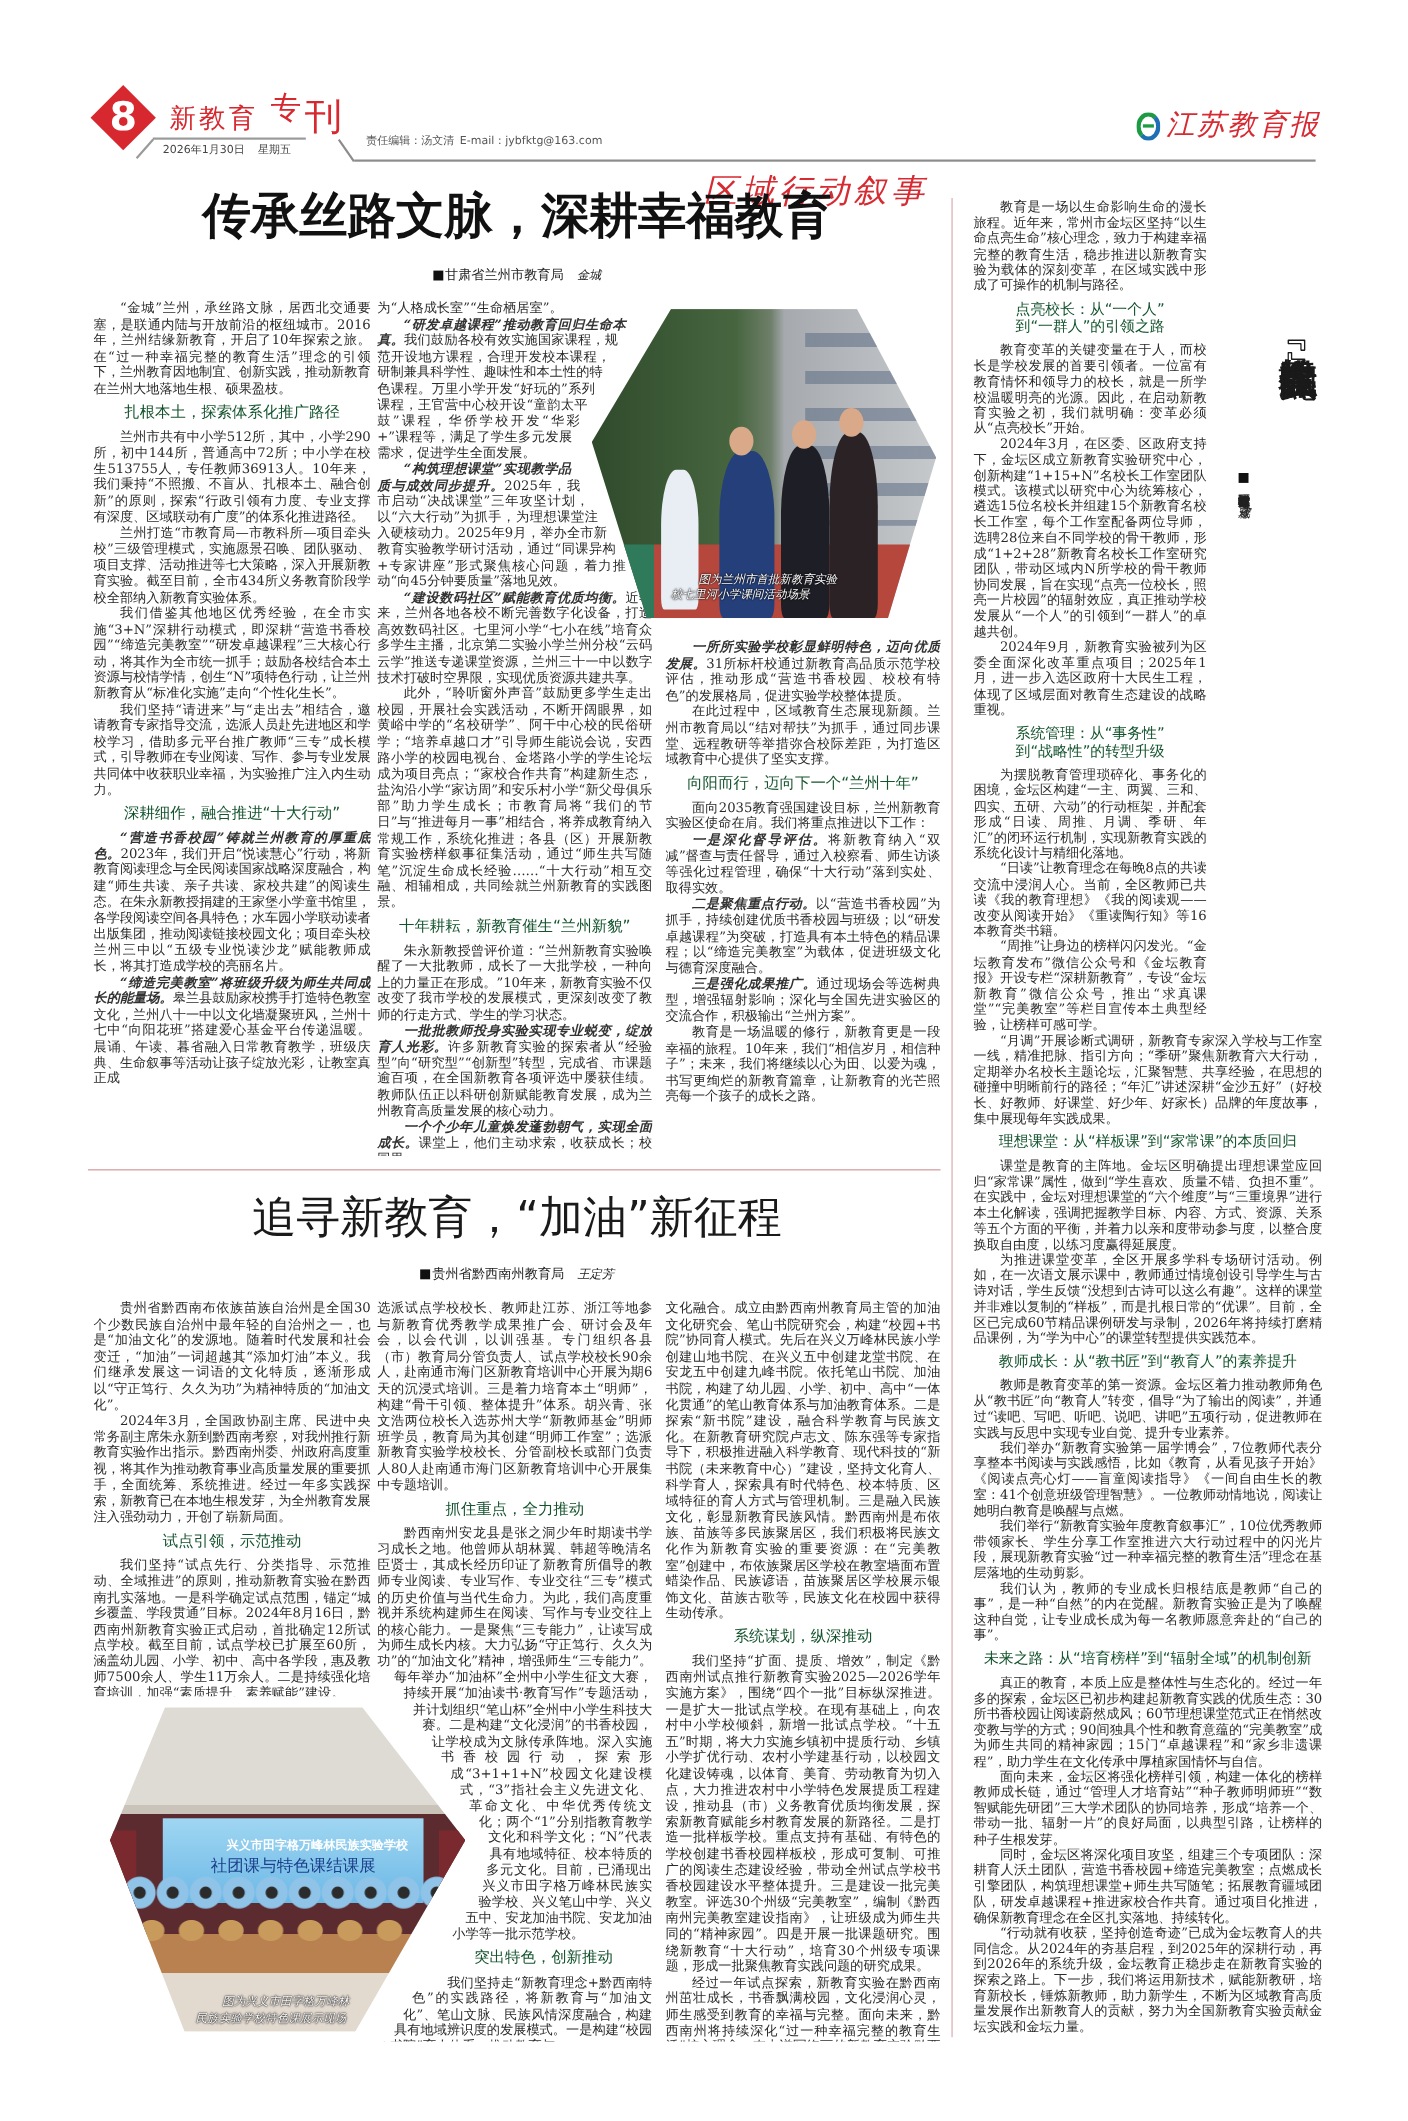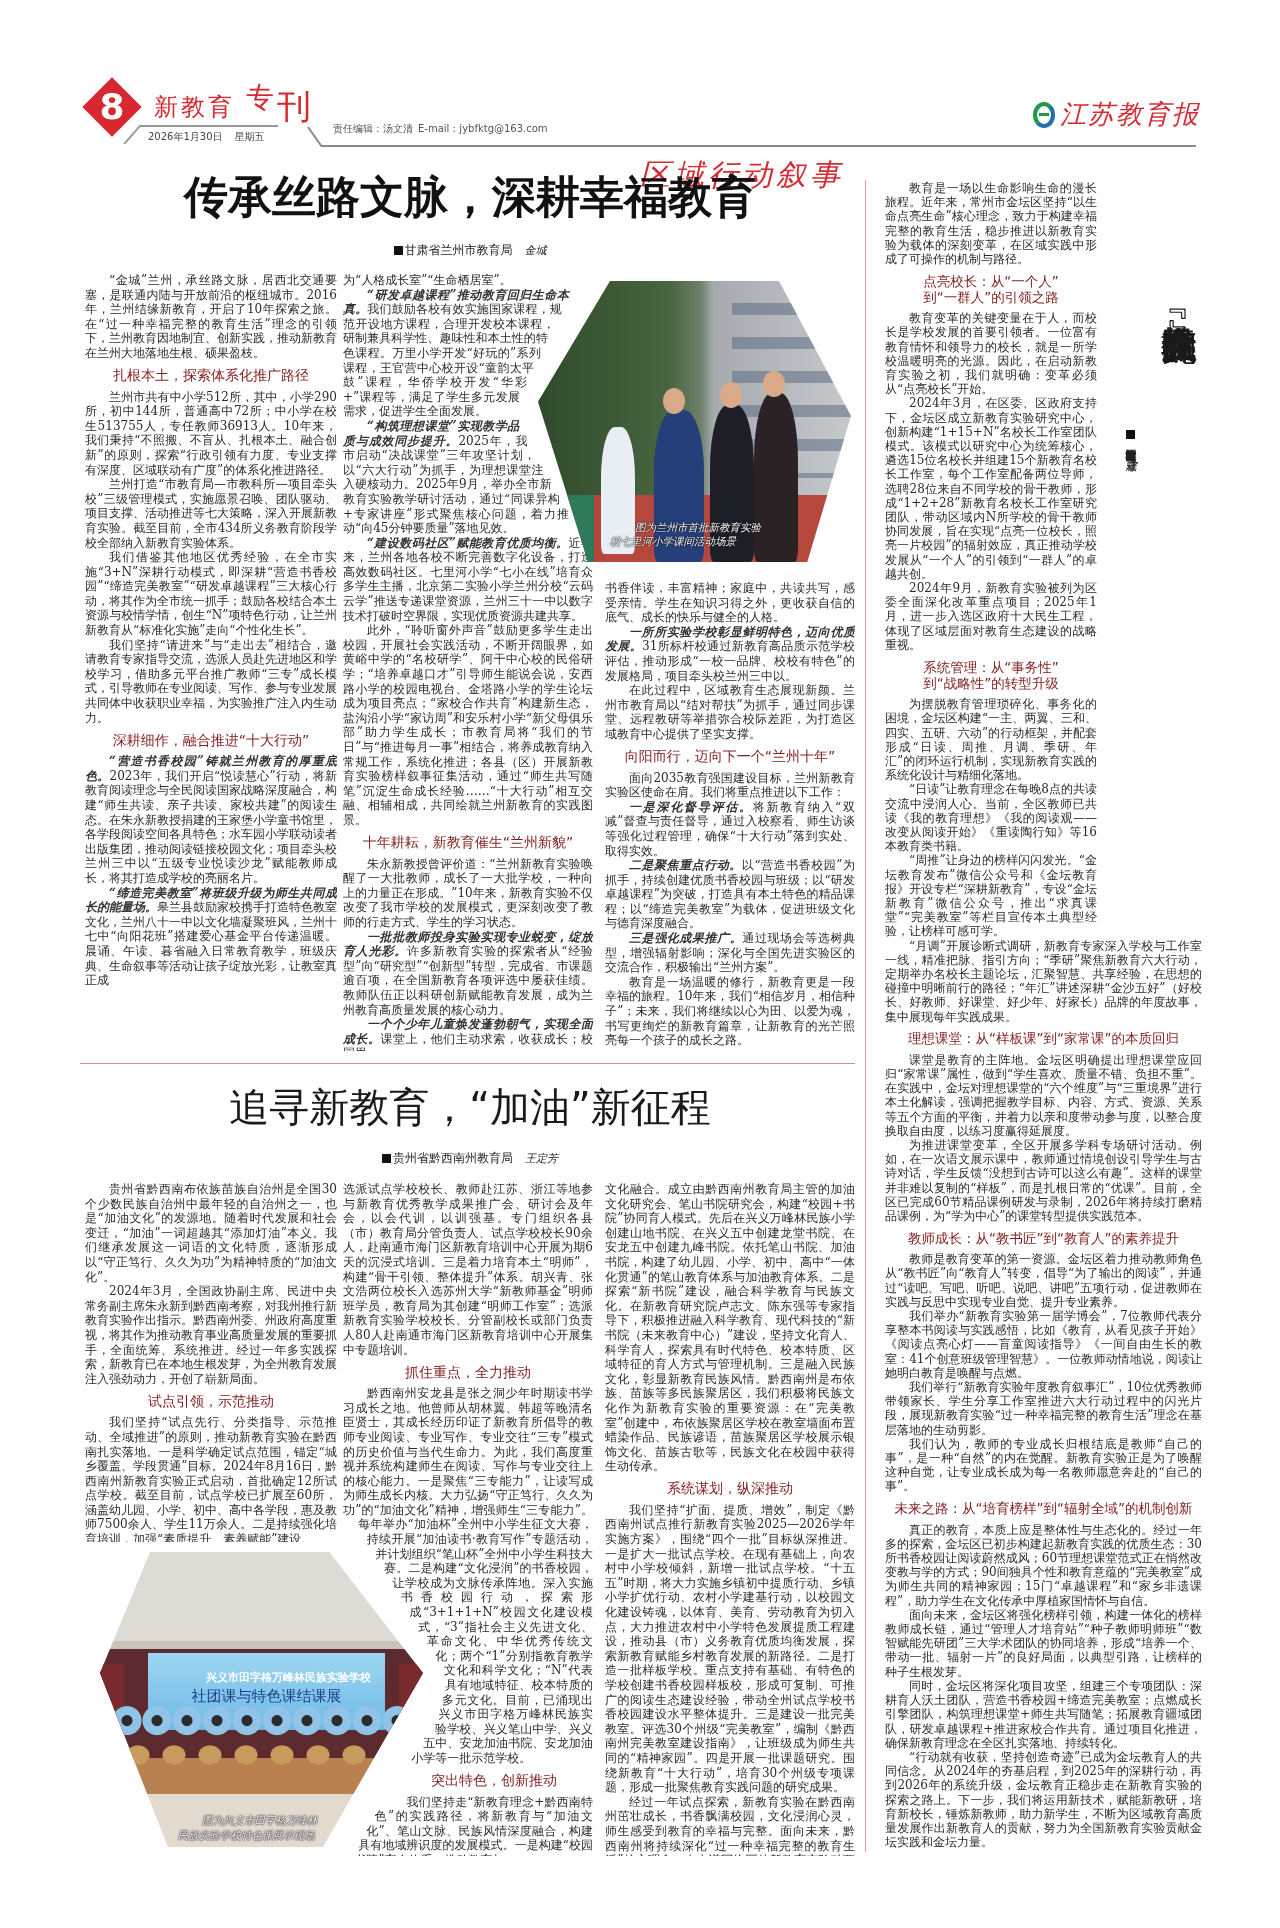--- a/index.html
+++ b/index.html
@@ -25,21 +25,21 @@
 
 .title-heavy{left:85px;width:770px;top:172px;text-align:center;font-family:"DejaVu Sans",sans-serif;font-weight:900;font-size:44px;line-height:50px;color:#111;white-space:nowrap;}
 .title-light{left:85px;width:770px;top:1083px;text-align:center;font-family:"DejaVu Sans",sans-serif;font-weight:normal;font-size:40px;line-height:48px;color:#1a1a1a;white-space:nowrap;}
 .byline{left:85px;width:770px;text-align:center;font-size:12px;line-height:16px;color:#222;font-family:"DejaVu Sans",sans-serif;white-space:nowrap;}
 .byline .sq{display:inline-block;width:9px;height:9px;background:#111;margin-right:2px;vertical-align:-1px;}
 .byline .author{margin-left:12px;font-family:"DejaVu Serif",serif;font-style:italic;font-size:11px;}
 .col{position:absolute;font-size:12px;line-height:14.6px;text-align:justify;overflow:hidden;}
 .col p{margin:0;text-indent:2em;}
 .col p.cont{text-indent:0;}
 .col .lead{font-style:italic;font-weight:bold;color:#333;}
-.col h3{margin:6.5px 0 6.5px;font-family:"DejaVu Sans",sans-serif;font-weight:normal;font-size:14px;line-height:16px;color:#7f1d1d;text-align:center;text-indent:0;white-space:pre-line;}
+.col h3{margin:6.5px 0 6.5px;font-family:"DejaVu Sans",sans-serif;font-weight:normal;font-size:14px;line-height:16px;color:#14532d;text-align:center;text-indent:0;white-space:pre-line;}
 .divider-h{left:80px;top:1063px;width:775px;height:1px;background:#cf8d93;}
 .divider-v{left:865px;top:180px;width:1px;height:1672px;background:#d6a3a8;}
 
 .wrap-top{float:right;width:77px;height:270px;shape-outside:polygon(77px 0px,60px 14px,0px 140px,50px 230px,77px 262px);}
 .wrap-bottom{float:left;width:102px;height:672px;shape-outside:polygon(0px 0px,0px 338px,14px 348px,102px 498px,92px 540px,55px 585px,12px 662px,0px 672px);}
 
 .photo{overflow:hidden;}
 .photo-top{left:538px;top:281px;width:313px;height:281px;clip-path:polygon(23% 0,77% 0,100% 48%,86% 100%,16% 100%,0 43%);
   background:linear-gradient(90deg,#2f4a2b 0%,#476640 42%,#6f7f6a 52%,#a6aaae 56%,#c6c9cc 100%);}
 .photo-top .bldg{left:62%;top:0;width:38%;height:70%;background:repeating-linear-gradient(180deg,transparent 0 22px,#5d6d84 22px 34px);opacity:.55;}
@@ -113,22 +113,21 @@
       <p><span class="lead">“研发卓越课程”推动教育回归生命本真。</span><span>我们鼓励各校有效实施国家课程，规范开设地方课程，合理开发校本课程，研制兼具科学性、趣味性和本土性的特色课程。万里小学开发“好玩的”系列课程，王官营中心校开设“童韵太平鼓”课程，华侨学校开发“华彩+”课程等，满足了学生多元发展需求，促进学生全面发展。</span></p>
       <p><span class="lead">“构筑理想课堂”实现教学品质与成效同步提升。</span><span>2025年，我市启动“决战课堂”三年攻坚计划，以“六大行动”为抓手，为理想课堂注入硬核动力。2025年9月，举办全市新教育实验教学研讨活动，通过“同课异构+专家讲座”形式聚焦核心问题，着力推动“向45分钟要质量”落地见效。</span></p>
       <p><span class="lead">“建设数码社区”赋能教育优质均衡。</span><span>近年来，兰州各地各校不断完善数字化设备，打造高效数码社区。七里河小学“七小在线”培育众多学生主播，北京第二实验小学兰州分校“云码云学”推送专递课堂资源，兰州三十一中以数字技术打破时空界限，实现优质资源共建共享。</span></p>
       <p><span>此外，“聆听窗外声音”鼓励更多学生走出校园，开展社会实践活动，不断开阔眼界，如黄峪中学的“名校研学”、阿干中心校的民俗研学；“培养卓越口才”引导师生能说会说，安西路小学的校园电视台、金塔路小学的学生论坛成为项目亮点；“家校合作共育”构建新生态，盐沟沿小学“家访周”和安乐村小学“新父母俱乐部”助力学生成长；市教育局将“我们的节日”与“推进每月一事”相结合，将养成教育纳入常规工作，系统化推进；各县（区）开展新教育实验榜样叙事征集活动，通过“师生共写随笔”沉淀生命成长经验……“十大行动”相互交融、相辅相成，共同绘就兰州新教育的实践图景。</span></p>
       <h3>十年耕耘，新教育催生“兰州新貌”</h3>
       <p><span>朱永新教授曾评价道：“兰州新教育实验唤醒了一大批教师，成长了一大批学校，一种向上的力量正在形成。”10年来，新教育实验不仅改变了我市学校的发展模式，更深刻改变了教师的行走方式、学生的学习状态。</span></p>
       <p><span class="lead">一批批教师投身实验实现专业蜕变，绽放育人光彩。</span><span>许多新教育实验的探索者从“经验型”向“研究型”“创新型”转型，完成省、市课题逾百项，在全国新教育各项评选中屡获佳绩。教师队伍正以科研创新赋能教育发展，成为兰州教育高质量发展的核心动力。</span></p>
       <p><span class="lead">一个个少年儿童焕发蓬勃朝气，实现全面成长。</span><span>课堂上，他们主动求索，收获成长；校园里，</span></p>
     </div>
   <div class="col" style="left:605px;top:581px;width:250px;height:470px;">
-      <p class="cont"><span>书香伴读，丰富精神；家庭中，共读共写，感受亲情。学生在知识习得之外，更收获自信的底气、成长的快乐与健全的人格。</span></p>
-      <p><span class="lead">一所所实验学校彰显鲜明特色，迈向优质发展。</span><span>31所标杆校通过新教育高品质示范学校评估，推动形成“一校一品牌、校校有特色”的发展格局，项目牵头校兰州三中以。</span></p>
+      <p><span class="lead">一所所实验学校彰显鲜明特色，迈向优质发展。</span><span>31所标杆校通过新教育高品质示范学校评估，推动形成“营造书香校园、校校有特色”的发展格局，促进实验学校整体提质。</span></p>
       <p><span>在此过程中，区域教育生态展现新颜。兰州市教育局以“结对帮扶”为抓手，通过同步课堂、远程教研等举措弥合校际差距，为打造区域教育中心提供了坚实支撑。</span></p>
       <h3>向阳而行，迈向下一个“兰州十年”</h3>
       <p><span>面向2035教育强国建设目标，兰州新教育实验区使命在肩。我们将重点推进以下工作：</span></p>
       <p><span class="lead">一是深化督导评估。</span><span>将新教育纳入“双减”督查与责任督导，通过入校察看、师生访谈等强化过程管理，确保“十大行动”落到实处、取得实效。</span></p>
       <p><span class="lead">二是聚焦重点行动。</span><span>以“营造书香校园”为抓手，持续创建优质书香校园与班级；以“研发卓越课程”为突破，打造具有本土特色的精品课程；以“缔造完美教室”为载体，促进班级文化与德育深度融合。</span></p>
       <p><span class="lead">三是强化成果推广。</span><span>通过现场会等选树典型，增强辐射影响；深化与全国先进实验区的交流合作，积极输出“兰州方案”。</span></p>
       <p><span>教育是一场温暖的修行，新教育更是一段幸福的旅程。10年来，我们“相信岁月，相信种子”；未来，我们将继续以心为田、以爱为魂，书写更绚烂的新教育篇章，让新教育的光芒照亮每一个孩子的成长之路。</span></p>
     </div>
 
   <div class="a photo photo-top">

